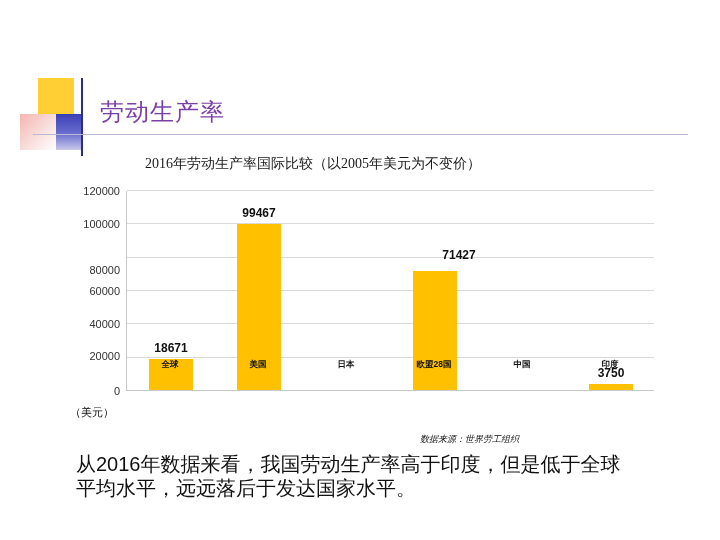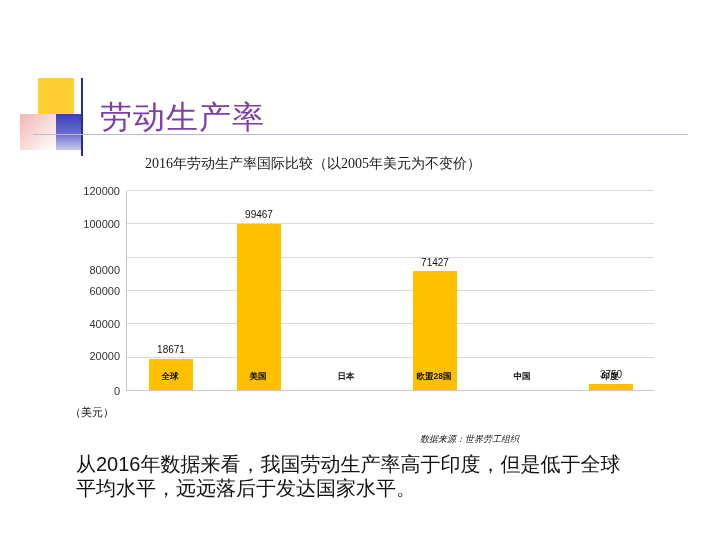--- a/index.html
+++ b/index.html
@@ -54,21 +54,21 @@
     width: 2px;
     height: 78px;
     background: #2b2b8f;
   }
 
   
   #title {
     position: absolute;
     left: 100px;
     top: 96px;
-    font-size: 32px;
+    font-size: 24px;
     color: #7c3ea8;
     letter-spacing: 1px;
     white-space: nowrap;
   }
   #title-rule {
     position: absolute;
     left: 33px;
     top: 134px;
     width: 655px;
     height: 1px;
@@ -152,30 +152,30 @@
     bottom: 0;
     left: 0;
   }
   .bar.green {
     background: #00b050;
   }
   .bar-label {
     position: absolute;
     left: 50%;
     transform: translateX(-50%);
-    font-size: 10px;
-    font-weight: normal;
+    font-size: 12px;
+    font-weight: bold;
     color: #111111;
     white-space: nowrap;
   }
 
   #xlabels {
     position: absolute;
     left: 66px;
-    top: 216px;
+    top: 204px;
     width: 528px;
     height: 16px;
   }
   .xtick {
     position: absolute;
     font-size: 8.5px;
     font-weight: bold;
     color: #111111;
     text-align: center;
     white-space: nowrap;
@@ -249,21 +249,21 @@
         <div class="bar-col" style="left: 22px; height: 200px;">
           <div class="bar" style="height: 31.1183px; background: rgb(255, 192, 0);"></div>
           <div class="bar-label" style="bottom: 35.1183px;">18671</div>
         </div>
         <div class="bar-col" style="left: 110px; height: 200px;">
           <div class="bar" style="height: 165.778px; background: rgb(255, 192, 0);"></div>
           <div class="bar-label" style="bottom: 169.778px;">99467</div>
         </div>
         <div class="bar-col" style="left: 286px; height: 200px;">
           <div class="bar" style="height: 119.045px; background: rgb(255, 192, 0);"></div>
-          <div class="bar-label" style="bottom: 122px;">71427</div>
+          <div class="bar-label" style="bottom: 128px; margin-left: 24px;">71427</div>
         </div>
         <div class="bar-col" style="left: 462px; height: 200px;">
           <div class="bar" style="height: 6.25px; background: rgb(255, 192, 0);"></div>
           <div class="bar-label" style="bottom: 10.25px;">3750</div>
         </div>
       </div>
   </div>
 
   <div id="xlabels">
       <div class="xtick" style="left: 44px;">全球</div>

